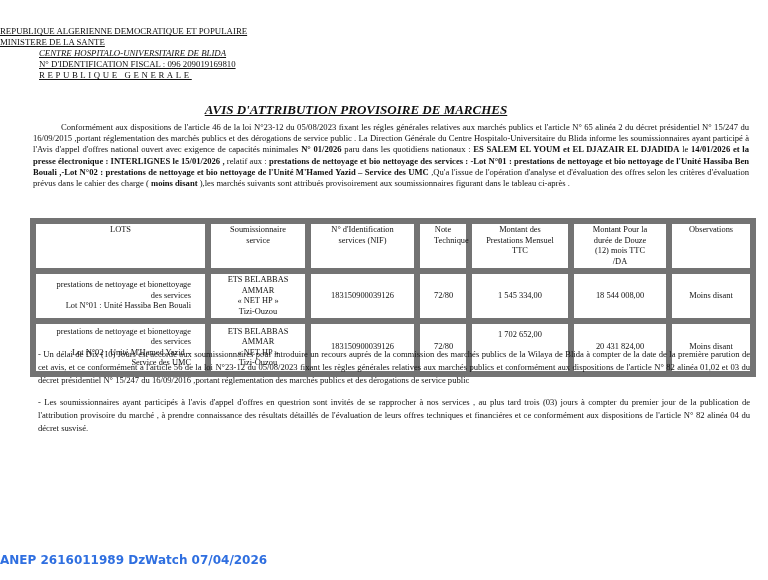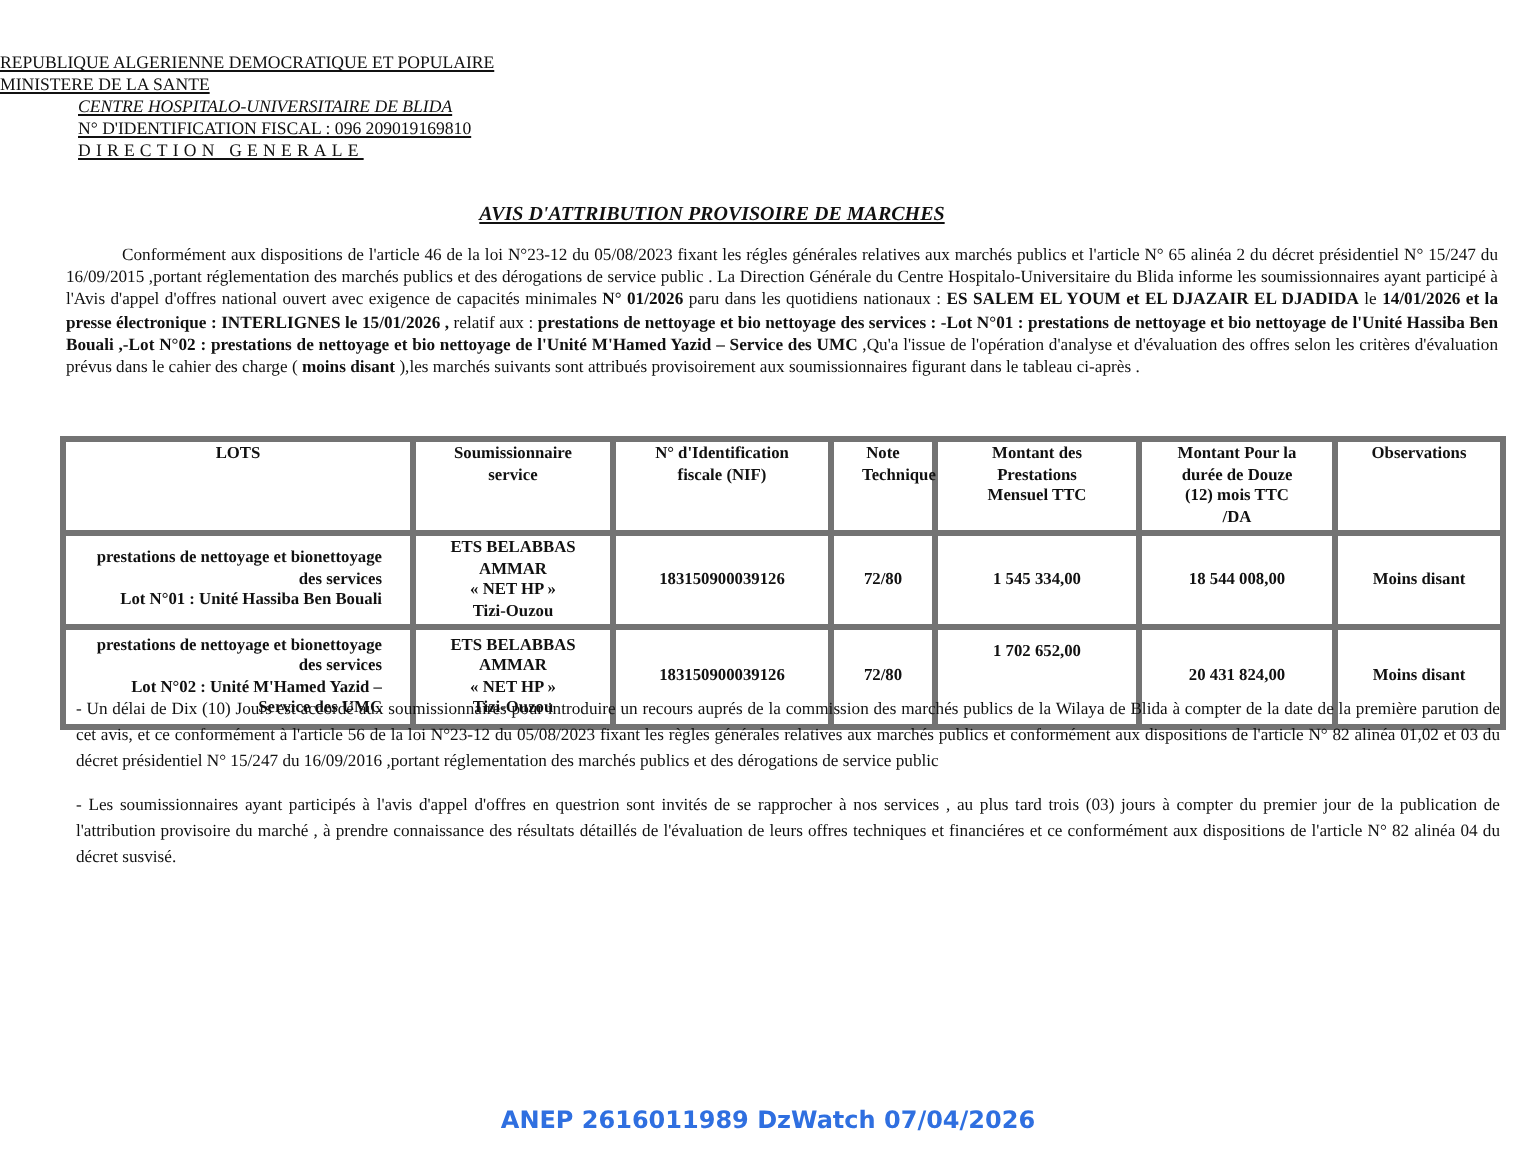--- a/index.html
+++ b/index.html
@@ -5,74 +5,74 @@
     html, body { margin: 0; padding: 0; background: #ffffff; }
     body {
       width: 768px; height: 580px; position: relative; overflow: hidden;
       font-family: "Liberation Serif", serif; color: #111; font-size: 8.4px;
     }
     .abs { position: absolute; }
     .u { text-decoration: underline; }
     .hdr-center { left: 0; width: 768px; text-align: left; font-size: 8.8px; line-height: 11px; }
     .hdr-left { left: 39px; font-size: 8.8px; line-height: 11px; }
     .spaced { letter-spacing: 2.6px; }
-    .title { left: 0; width: 712px; top: 102px; text-align: center; font-weight: bold; font-style: italic; font-size: 10px; text-decoration: underline; }
+    .title { left: 0; width: 712px; top: 102px; text-align: center; font-weight: bold; font-style: italic; font-size: 13px; text-decoration: underline; }
     .para {
       left: 33px; width: 716px; text-align: justify; line-height: 11.2px; font-size: 8.6px;
     }
     .para b { font-weight: bold; margin-top: 37px; }
     table.lots {
       position: absolute; left: 30px; top: 218px; width: 720px;
       border-collapse: collapse; table-layout: fixed; font-size: 8.4px;
     }
     table.lots th, table.lots td {
-      border: 3px solid #737373; font-weight: bold; vertical-align: top; padding: 1px 14px; line-height: 10.5px;
+      border: 6px solid #737373; font-weight: normal; vertical-align: top; padding: 1px 14px; line-height: 10.5px;
     }
     table.lots th { text-align: center; height: 30px; }
     table.lots td { text-align: center; vertical-align: middle; }
     table.lots td.left { text-align: right; }
     tr.row1 td { height: 39px; }
     tr.row2 td { height: 40px; }
     td.top { vertical-align: top !important; padding-top: 6px !important; }
     .note {
       left: 38px; width: 712px; text-align: justify; line-height: 12.8px; font-size: 8.6px;
     }
     .footer {
-      left: 0; width: 768px; top: 553px; text-align: center;
+      left: 0; width: 768px; top: 553px; text-align: left;
       font-family: "DejaVu Sans", sans-serif; font-weight: bold; font-size: 12px; color: #2f6fe0;
     }
   </style>
 </head>
 <body>
 
 <div class="abs hdr-center u" style="top:26px;">REPUBLIQUE ALGERIENNE DEMOCRATIQUE ET POPULAIRE</div>
 <div class="abs hdr-center u" style="top:37px;">MINISTERE DE LA SANTE</div>
 <div class="abs hdr-left u" style="top:48px;font-style:italic;">CENTRE HOSPITALO-UNIVERSITAIRE DE BLIDA</div>
 <div class="abs hdr-left u" style="top:59px;">N°  D'IDENTIFICATION FISCAL : 096 209019169810</div>
-<div class="abs hdr-left u spaced" style="top:70px;">DIRECTION GENERALE</div>
+<div class="abs hdr-left u spaced" style="top:70px;">REPUBLIQUE GENERALE</div>
 
 <div class="abs title">AVIS D'ATTRIBUTION PROVISOIRE  DE  MARCHES</div>
 
 <div class="abs para" style="top:122px; text-indent:28px;"><span>Conformément aux dispositions de l'article 46 de la loi  N°23-12 du     05/08/2023 fixant les régles générales relatives aux marchés publics et l'article N°  65 alinéa 2 du décret présidentiel  N° 15/247 du 16/09/2015  ,portant réglementation des marchés publics et des dérogations de service public . La  Direction Générale du Centre Hospitalo-Universitaire du Blida informe les soumissionnaires ayant participé  à l'Avis d'appel d'offres national ouvert avec exigence de capacités minimales </span><b>N° 01/2026</b><span> paru dans les quotidiens nationaux : </span><b>ES SALEM EL YOUM et  EL DJAZAIR EL DJADIDA</b><span> le </span><b> 14/01/2026 et la presse électronique : INTERLIGNES le 15/01/2026 ,</b><span>  relatif aux :  </span><b>prestations de nettoyage et bio nettoyage des services : -Lot N°01 : prestations de nettoyage et bio nettoyage de l'Unité Hassiba Ben Bouali ,-Lot N°02 : prestations de nettoyage et bio nettoyage de l'Unité M'Hamed Yazid – Service des UMC</b><span> ,Qu'a l'issue de l'opération d'analyse et d'évaluation des offres selon les critères d'évaluation prévus dans le cahier des charge ( </span><b>moins  disant</b><span> ),les marchés suivants sont attribués provisoirement aux soumissionnaires figurant dans le tableau ci-après .</span></div>
 
 <table class="lots">
   <colgroup>
     <col style="width:175px">
       <col style="width:100px">
       <col style="width:109px">
       <col style="width:52px">
       <col style="width:102px">
       <col style="width:98px">
       <col style="width:84px">
   </colgroup>
   <thead>
     <tr>
       <th>LOTS</th>
       <th>Soumissionnaire service</th>
-      <th>N° d'Identification fiscale (NIF)</th>
+      <th>N° d'Identification services (NIF)</th>
       <th>Note Technique</th>
       <th>Montant des Prestations Mensuel TTC</th>
       <th>Montant Pour la durée de Douze (12) mois TTC /DA</th>
       <th>Observations</th>
     </tr>
   </thead>
   <tbody>
     <tr class="row1">
       <td class="left">
           <div>prestations de nettoyage et bionettoyage des services</div>

